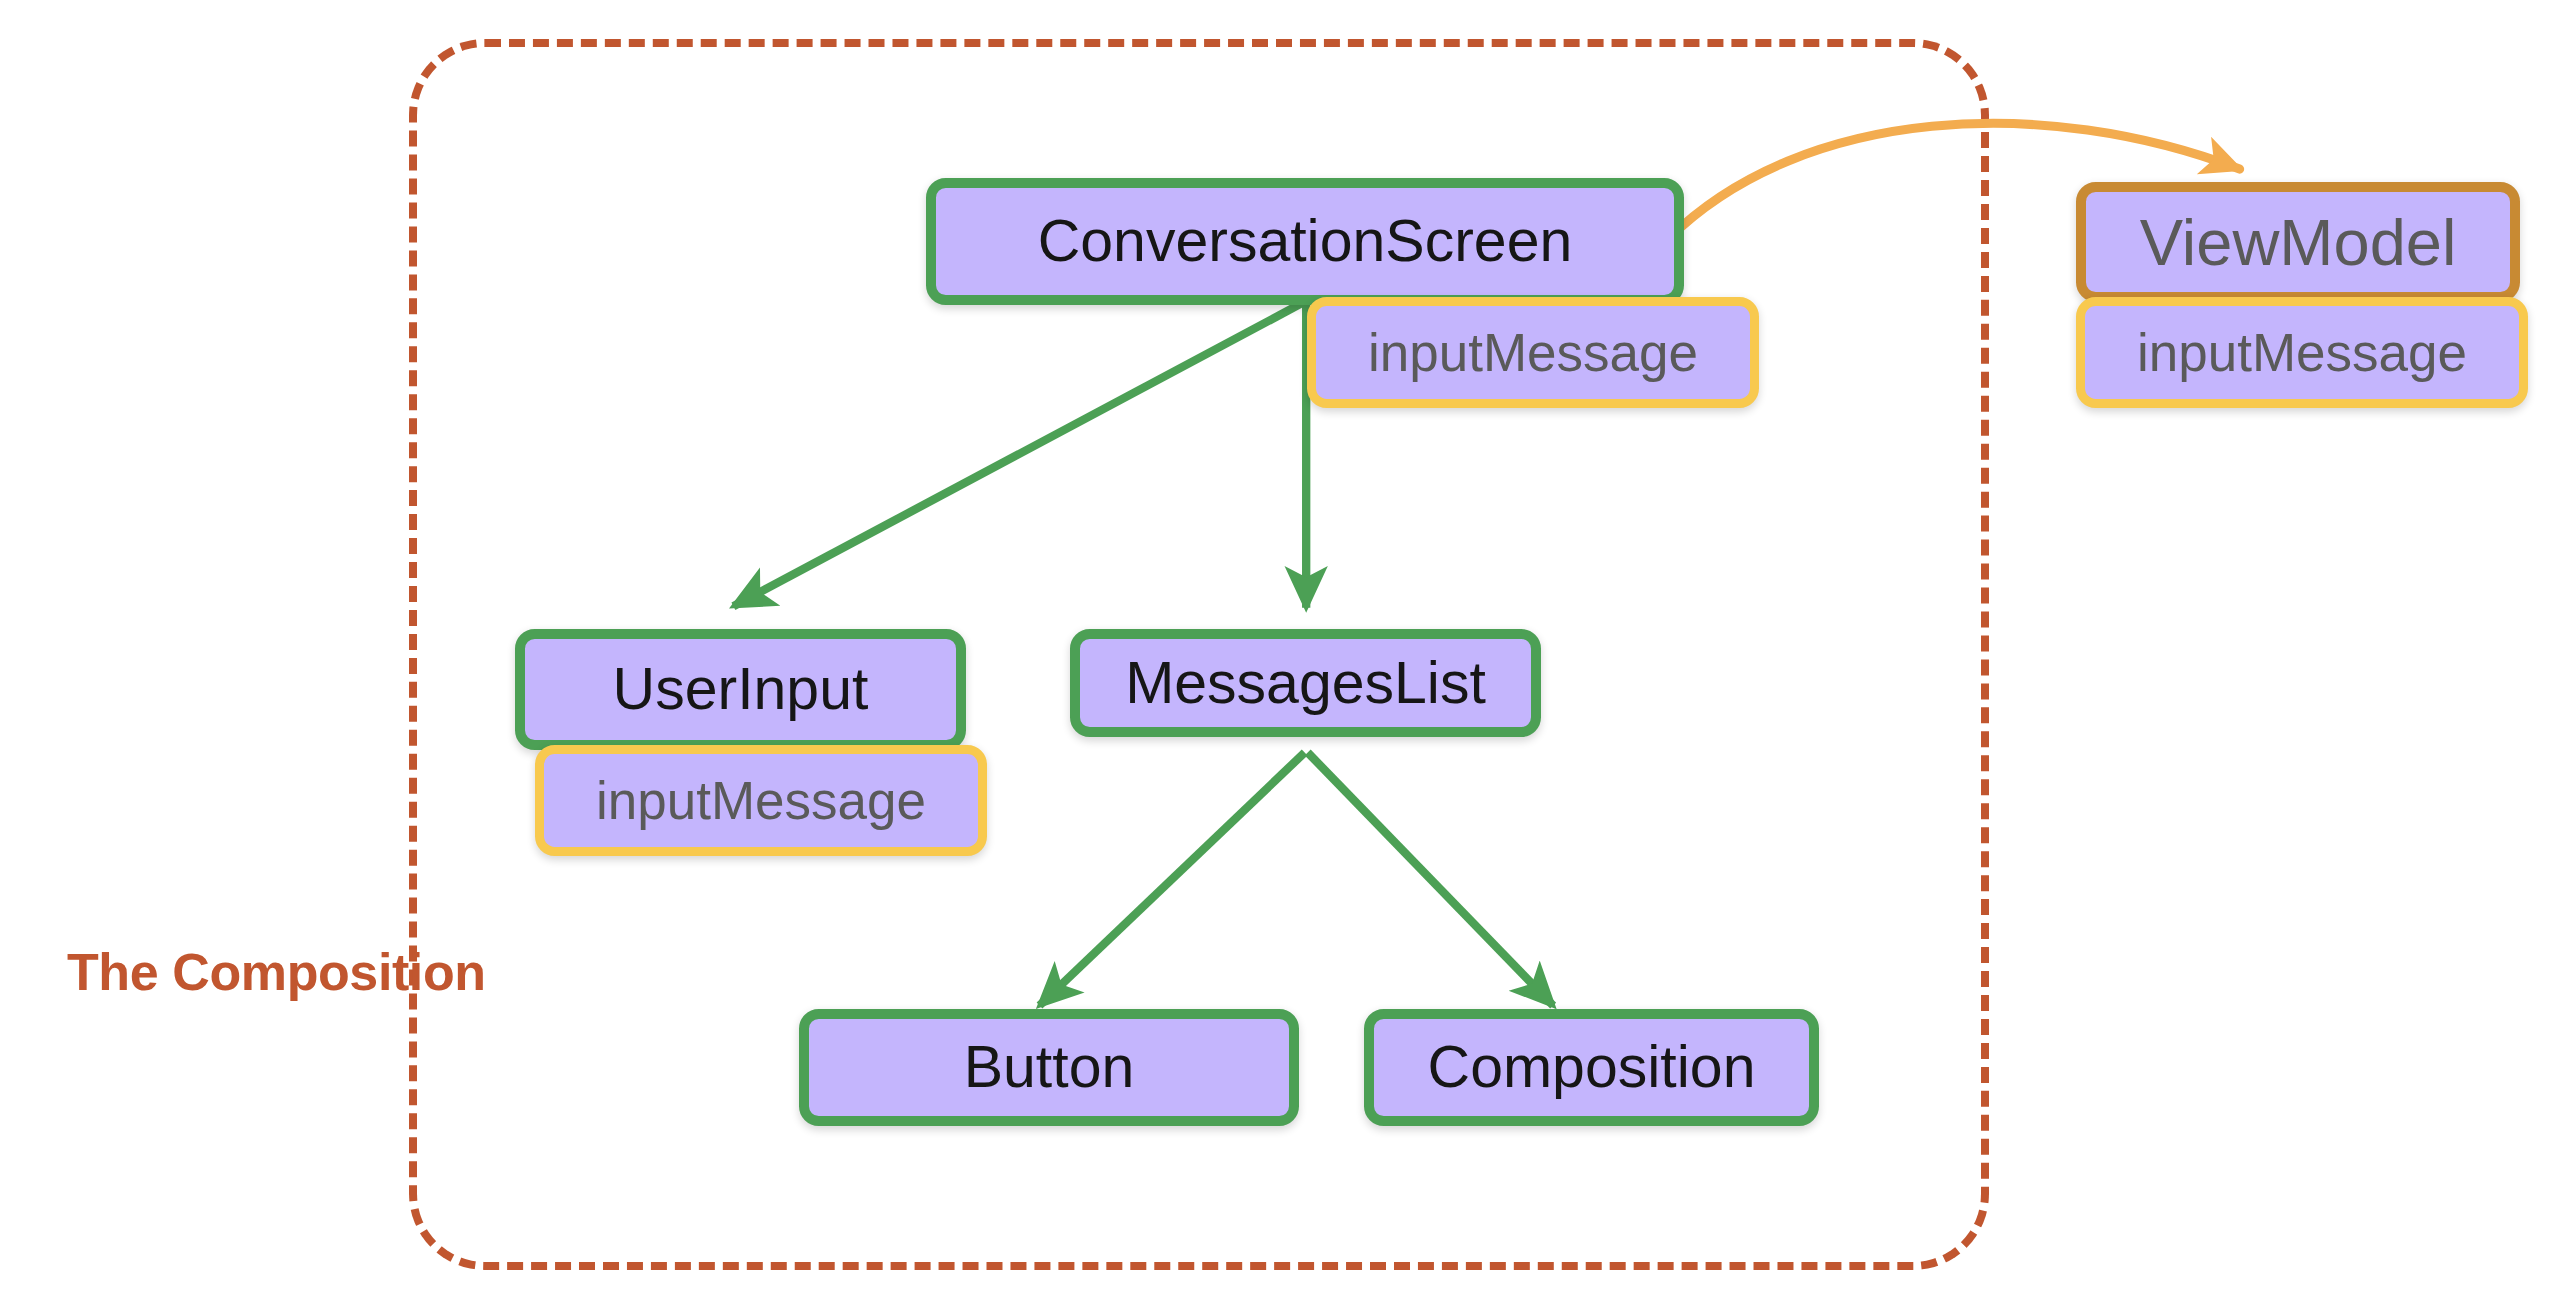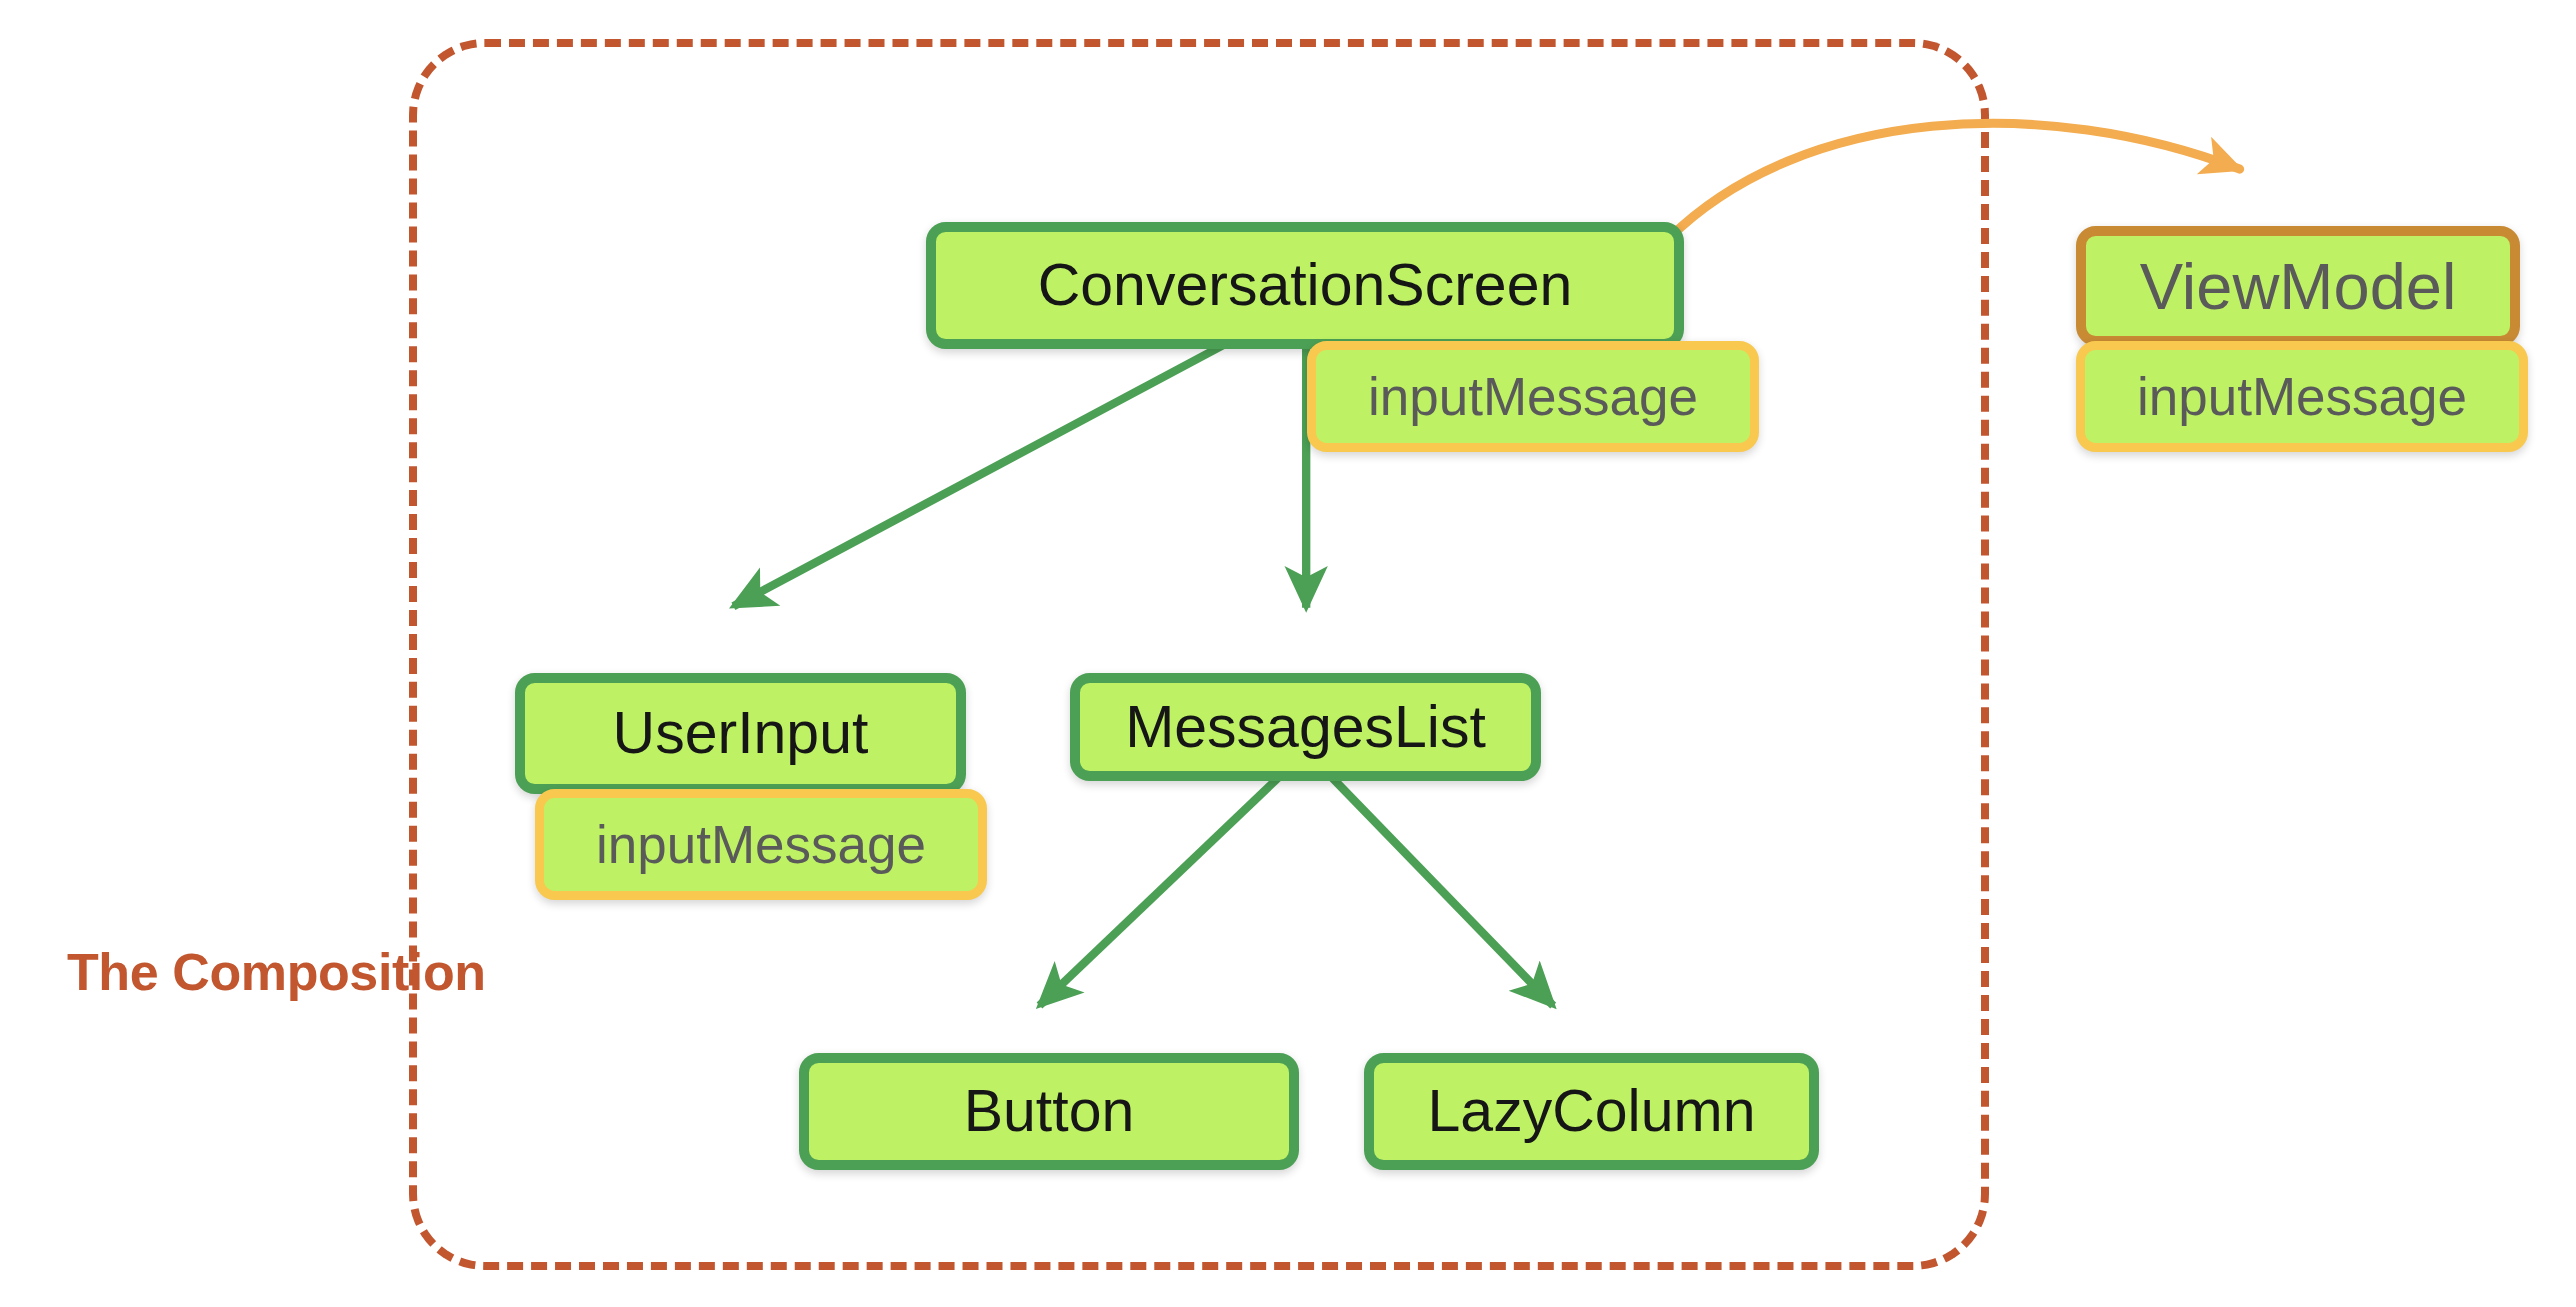--- a/index.html
+++ b/index.html
@@ -35,29 +35,28 @@
     font-size: 52px;
     font-weight: bold;
     color: #C1562F;
     letter-spacing: -0.4px;
     white-space: nowrap;
   }
   
   .node {
     position: absolute;
     box-sizing: border-box;
-    background: #bef264;
+    background: #c4b5fd;
     border-style: solid;
     border-radius: 19.7px;
     display: flex;
     align-items: center;
     justify-content: center;
     box-shadow: 0 3.8px 9px rgba(0,0,0,0.16);
     z-index: 5;
-    margin-top: 44px;
   }
   .node > .node-label {
     white-space: nowrap;
     line-height: 1;
   }
   .node-green {
     border-width: 10.6px;
     border-color: #4CA055;
   }
   .node-green > .node-label {
@@ -140,21 +139,21 @@
 
   <div class="node node-green" style="left:1070px; top:629px; width:471px; height:108px;">
     <span class="node-label">MessagesList</span>
   </div>
 
   <div class="node node-green" style="left:799px; top:1009px; width:500px; height:117px;">
     <span class="node-label">Button</span>
   </div>
 
   <div class="node node-green" style="left:1364px; top:1009px; width:455px; height:117px;">
-    <span class="node-label">LazyColumn</span>
+    <span class="node-label">Composition</span>
   </div>
 
   <div class="node node-brown" style="left:2076px; top:182px; width:444px; height:120px;">
     <span class="node-label">ViewModel</span>
   </div>
 
   <div class="node node-yellow state-chip" style="left:2076px; top:297px; width:452px; height:111px;">
     <span class="node-label">inputMessage</span>
   </div>
 

